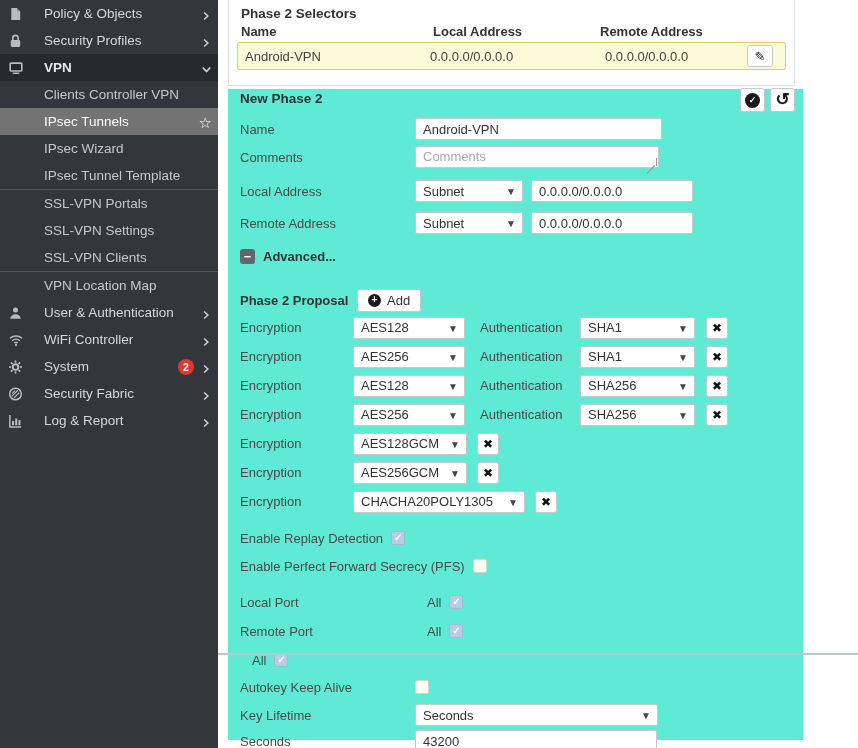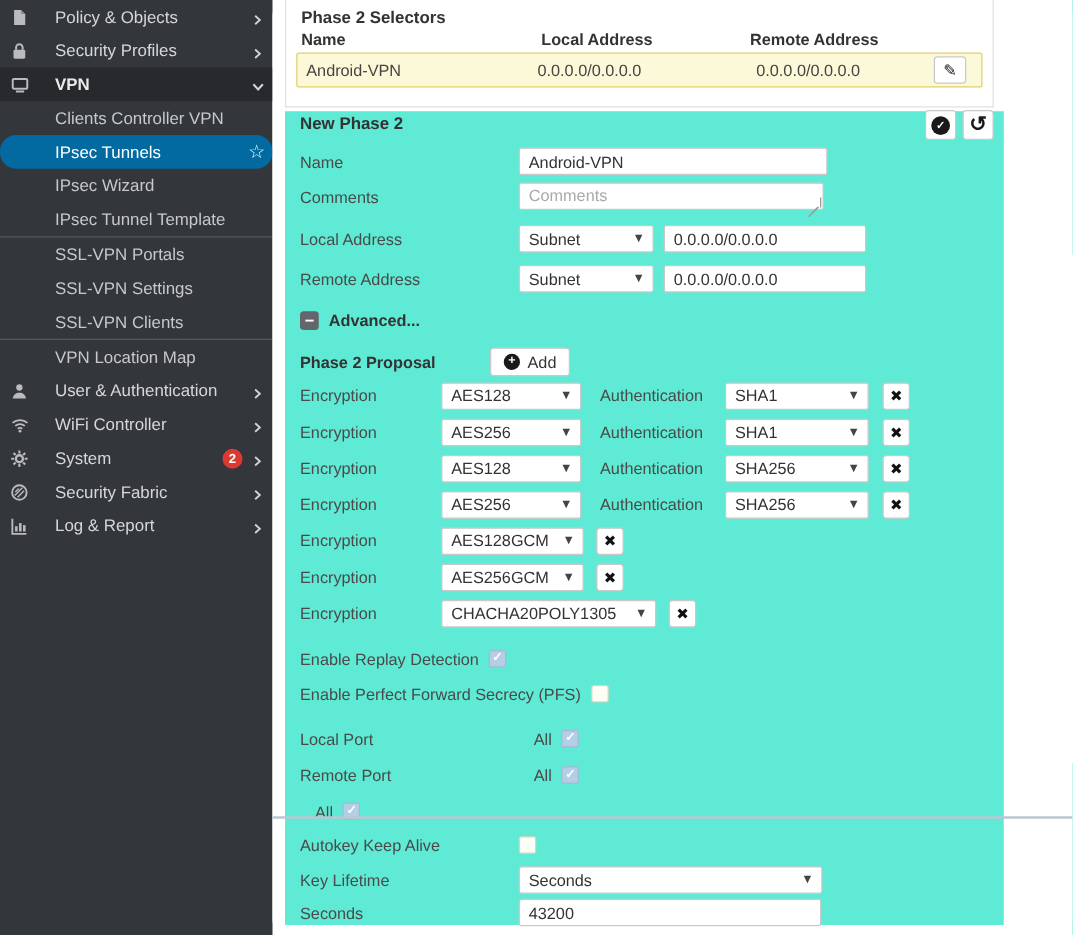--- a/index.html
+++ b/index.html
@@ -12,21 +12,21 @@
   .app { display:flex; width:858px; height:748px; }
 
   
   .sidebar { width:218px; flex-shrink:0; background:#33373b; position:relative; }
   .side-item {
     position:relative; height:27px; display:flex; align-items:center;
     padding-left:44px; font-size:13.5px; color:#d6d7d8; cursor:pointer; white-space:nowrap;
   }
   .side-item.sub { color:#c6c8ca; }
   .side-item.section-head { background:#27292c; font-weight:bold; color:#e9eaea; }
-  .side-item.selected { background:#0369a1; color:#fff;border-radius:13px; }
+  .side-item.selected { background:#737373; color:#fff; }
   .side-item .icon {
     position:absolute; left:7px; top:50%; transform:translateY(-50%);
     width:17px; height:17px; display:flex; align-items:center; justify-content:center;
   }
   .side-item .chev { position:absolute; right:7px; top:50%; transform:translateY(-50%); width:10px; height:10px; }
   .side-item .badge {
     position:absolute; right:24px; top:50%; transform:translateY(-50%);
     min-width:16px; height:16px; border-radius:50%; background:#dc3a30; color:#fff;
     font-size:10.5px; font-weight:bold; display:flex; align-items:center; justify-content:center; padding:0 2px;
   }
@@ -106,21 +106,21 @@
   .sel.w-gcm { width:114px; }
   .sel.w-cha { width:172px; }
   .sel.w-auth { width:115px; }
   .sel.w-wide { width:243px; }
 
   .row-name { margin-top:5px; }
   .row-comments { margin-top:6px; }
   .row-local { margin-top:12px; }
   .row-remote { margin-top:10px; }
   .row-advanced { margin-top:14px; height:16px; }
-  .row-proposal { margin-top:13px; height:24px;gap:35px; }
+  .row-proposal { margin-top:24px; height:24px; }
   .enc-row { margin-top:8px; height:21px; }
   .enc-row:first-of-type { margin-top:5px; }
   .row-replay { margin-top:18px; height:16px;align-items:center; }
   .row-pfs { margin-top:12px; height:16px;text-align:right; }
   .row-allport { height:16px; }
   .mt-big { margin-top:20px; }
   .mt-port { margin-top:13px; }
   .row-autokey { margin-top:11px; height:16px; }
   .row-keylife { margin-top:9px; }
   .row-seconds { margin-top:4px; }

